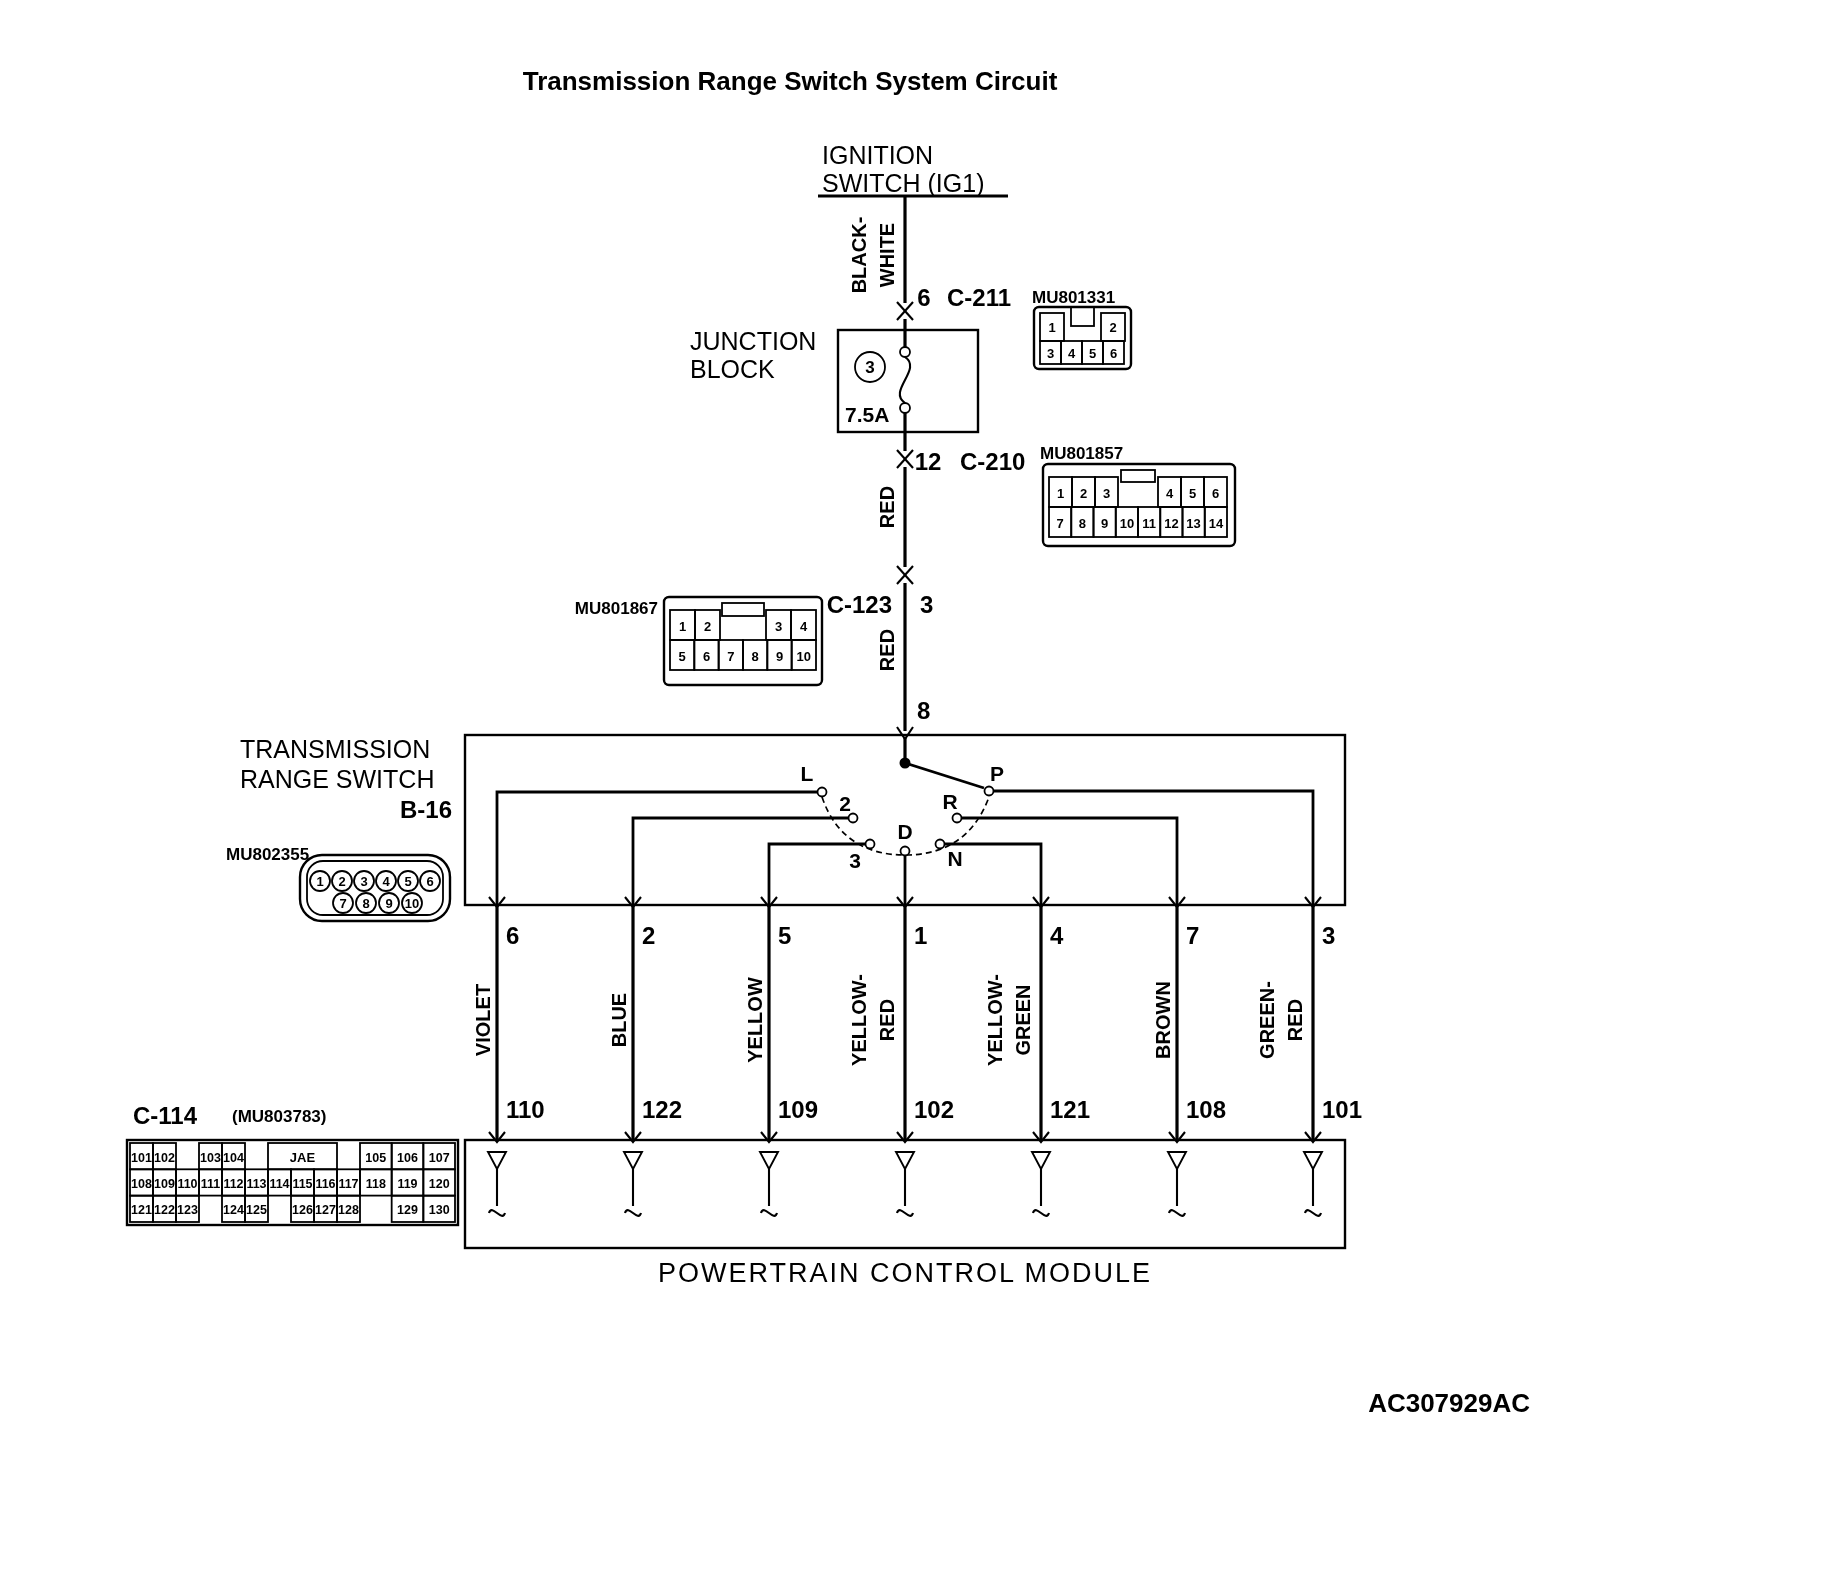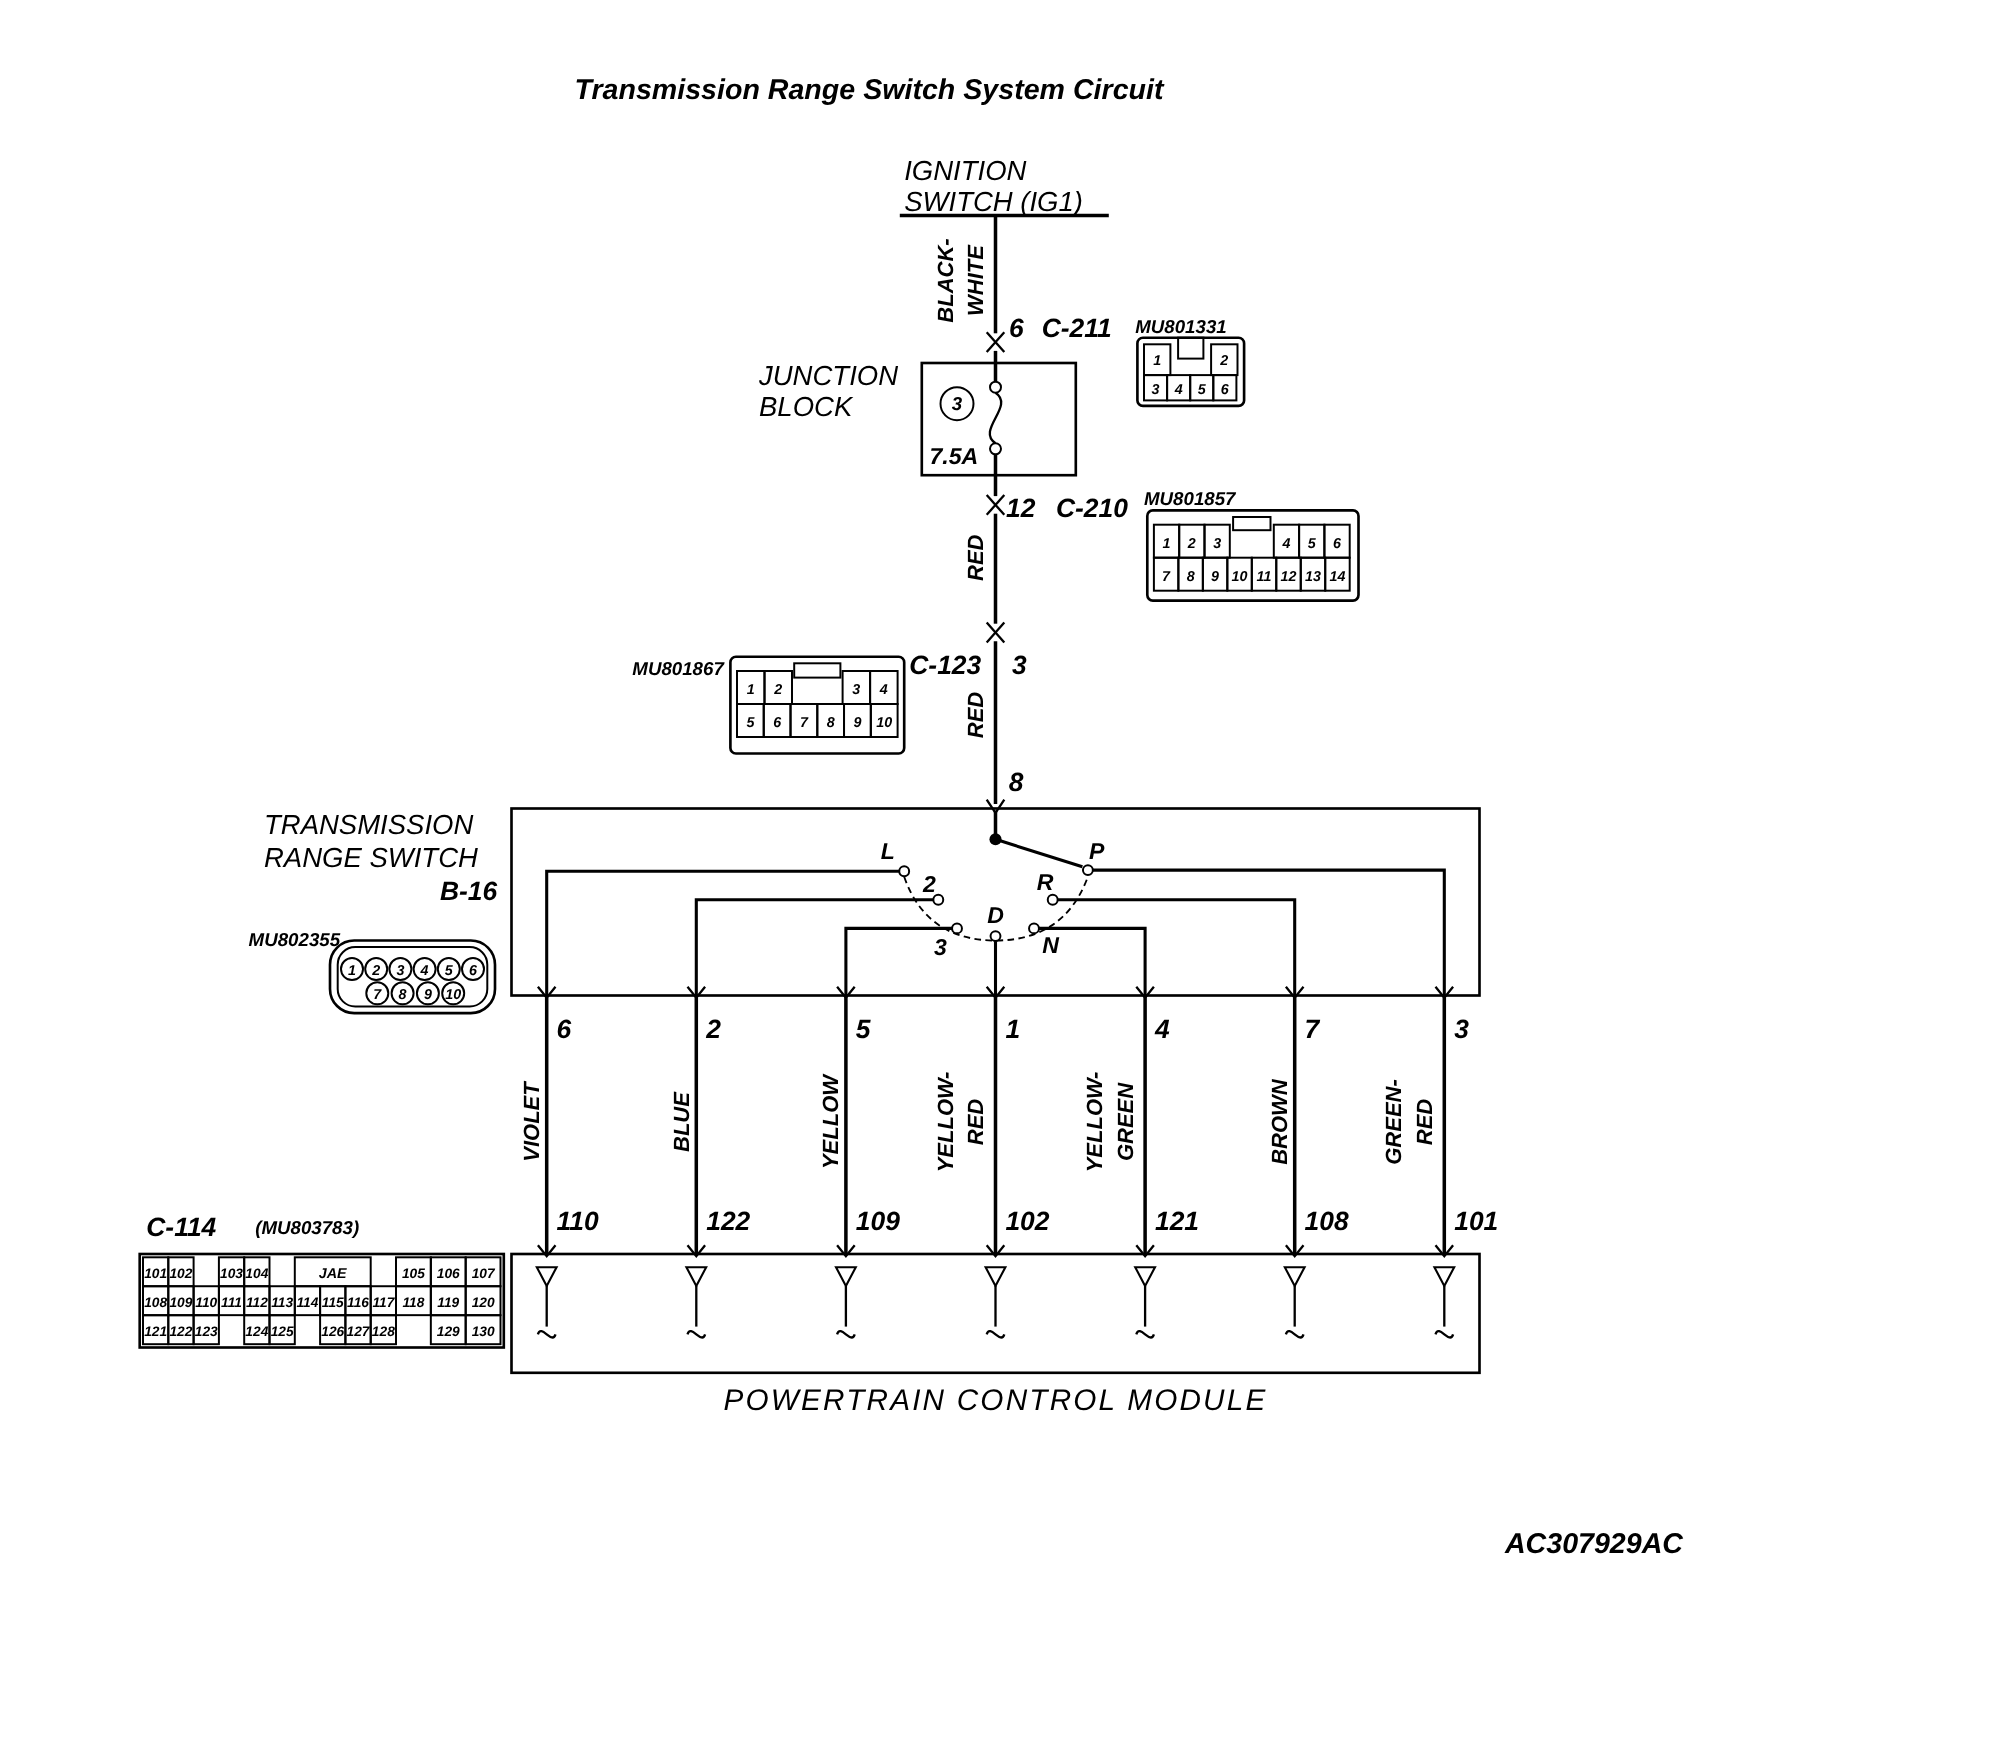--- a/index.html
+++ b/index.html
@@ -1,16 +1,16 @@
 <!DOCTYPE html>
 <html><head>
 <meta charset="utf-8">
 <style>
   html,body{margin:0;padding:0;background:#ffffff;}
-  .stage{width:1825px;height:1582px;position:relative;background:#fff;font-style:italic;}
+  .stage{width:1825px;height:1582px;position:relative;background:#fff;}
   svg{display:block;}
   text{font-family:"Liberation Sans",sans-serif;fill:#000;}
   .f-title{font-size:26px;font-weight:bold;}
   .f-lbl{font-size:25px;}
   .f-pin{font-size:24px;font-weight:bold;}
   .f-part{font-size:17px;font-weight:bold;}
   .f-wire{font-size:20px;font-weight:bold;}
   .f-cell{font-size:13px;font-weight:bold;}
   .f-cell2{font-size:12.5px;font-weight:bold;}
   .f-pos{font-size:21px;font-weight:bold;}

